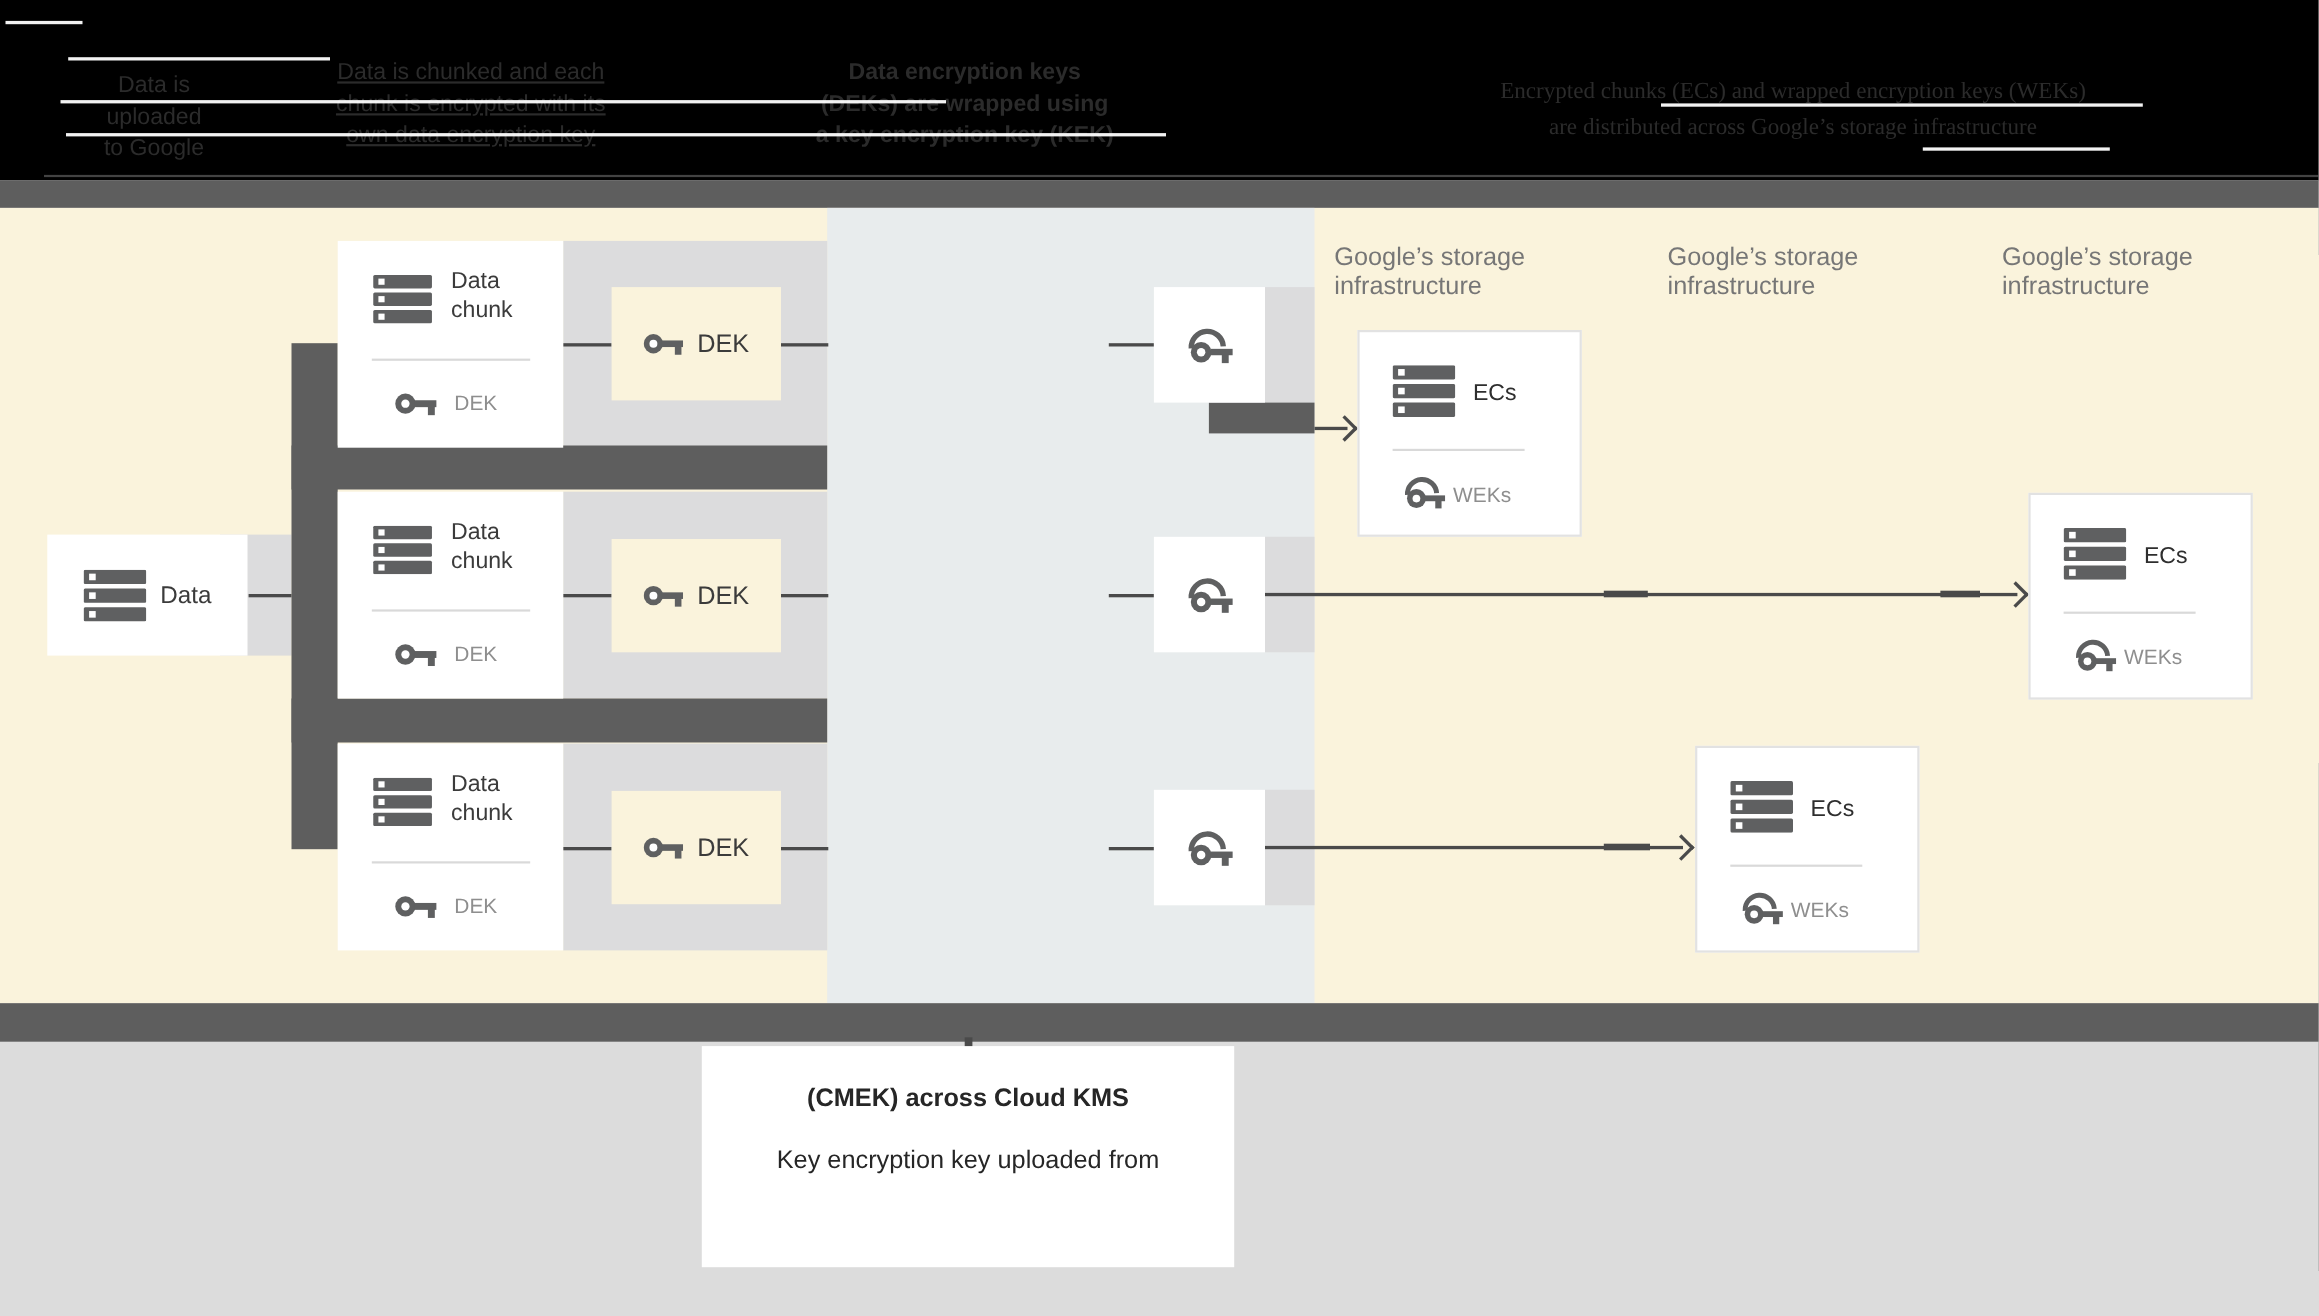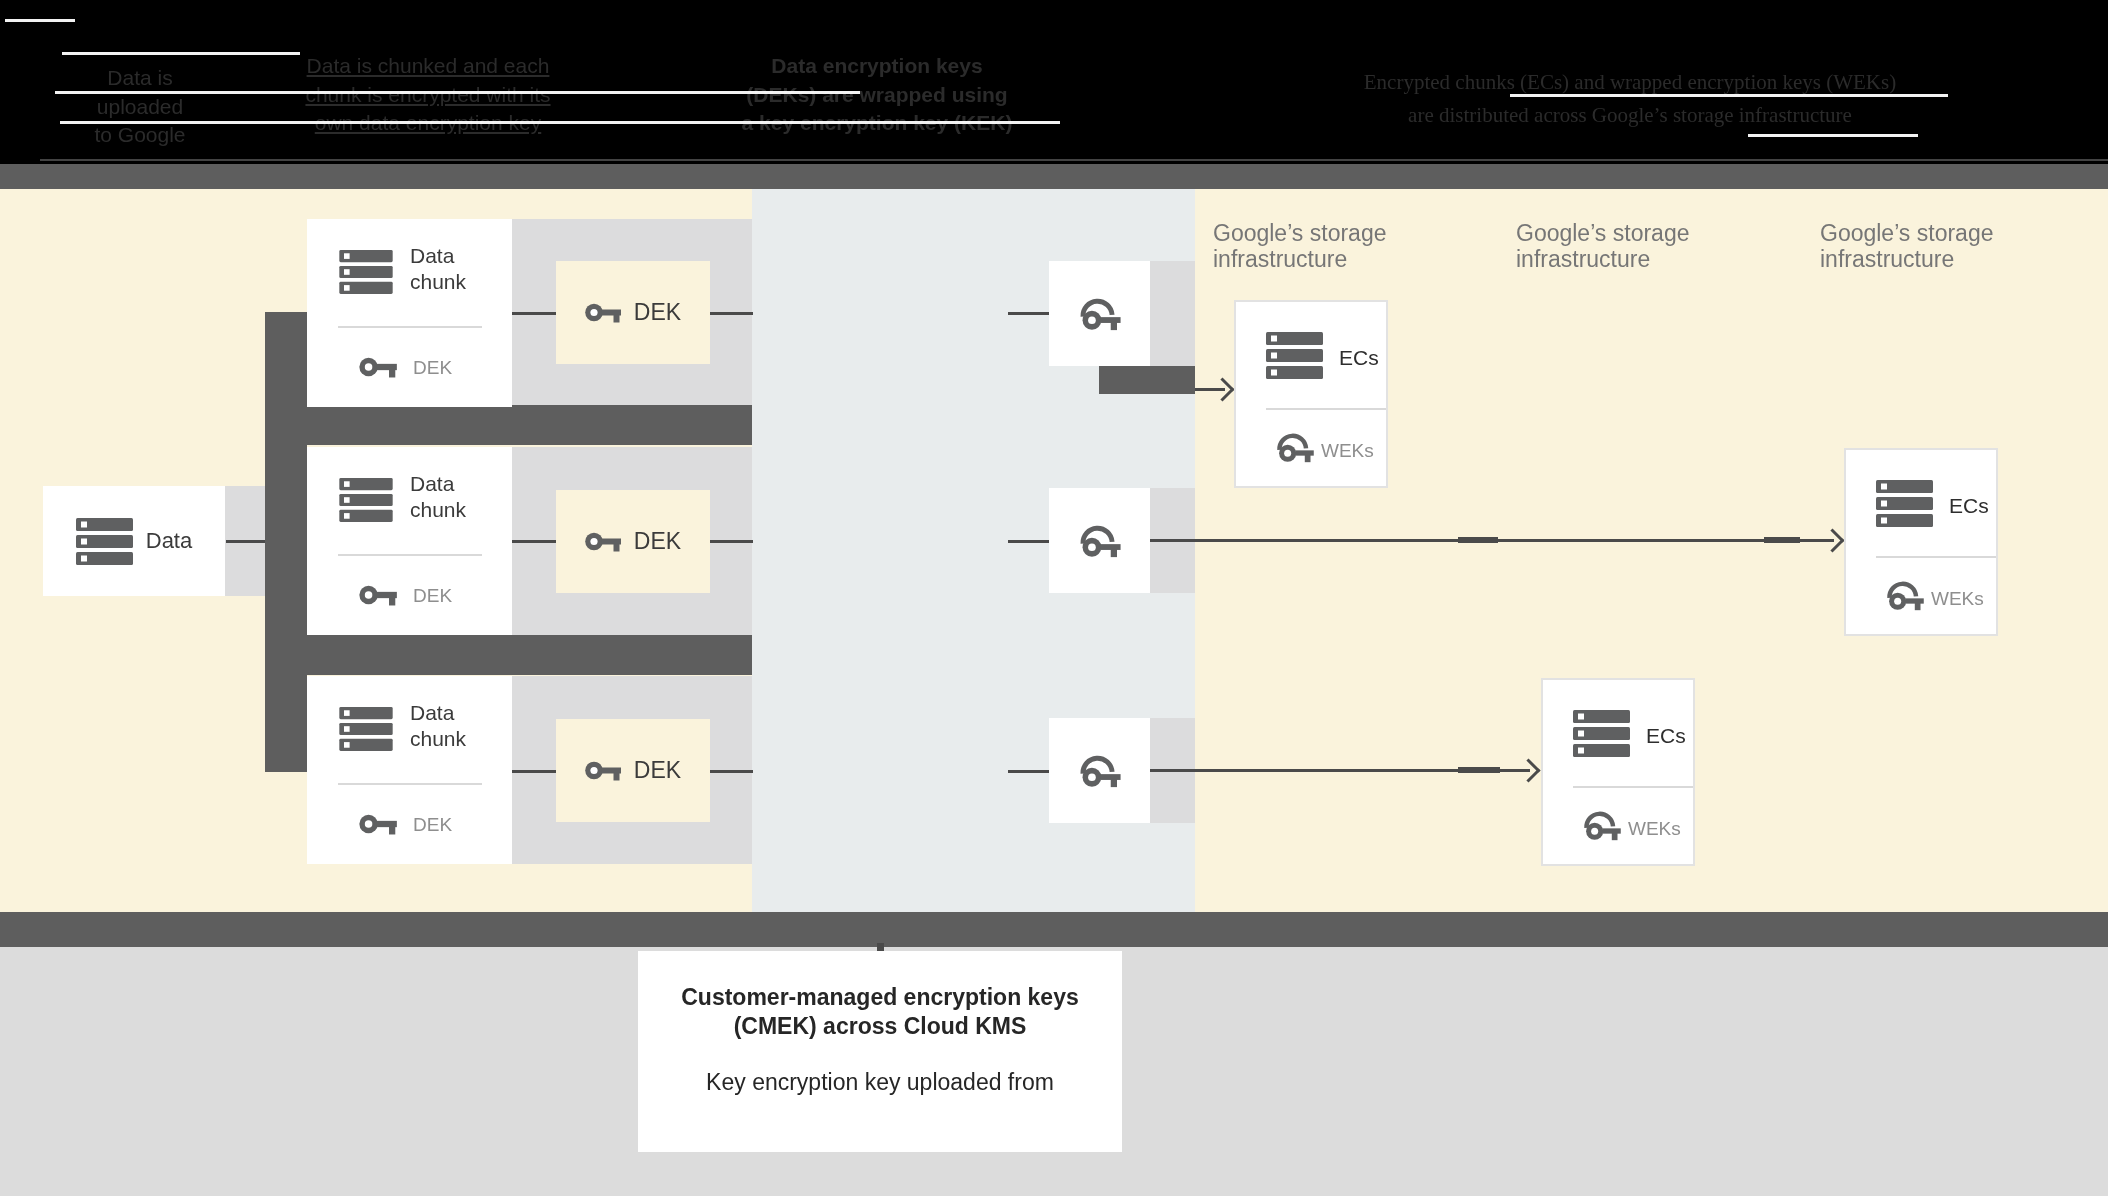--- a/index.html
+++ b/index.html
@@ -32,21 +32,21 @@
   .graylabel{font-size:19px;color:var(--text_gray);}
   .dekbox{left:556px;width:154px;height:103px;background:var(--cream);
     display:flex;align-items:center;justify-content:center;gap:13px;}
   .dekbox .lbl,.kekbox .lbl{font-size:23px;color:var(--text_dark);}
   .kekbox{left:793px;top:494px;width:175px;height:104px;background:var(--kek_fill);
     border:1.5px solid var(--kek_border);box-sizing:border-box;
     display:flex;align-items:center;justify-content:center;gap:13px;}
   .wrapbox{left:1049px;width:101px;height:105px;background:var(--white);
     display:flex;align-items:center;justify-content:center;}
   .wrapgray{left:1150px;width:45px;height:105px;background:var(--strip);}
-  .ecbox{width:154px;height:188px;background:var(--white);
+  .ecbox{width:204px;height:188px;background:var(--white);
     border:2px solid var(--ec_border);box-sizing:border-box;}
   .ectitle{font-size:21px;color:#2e2e2e;}
   .storage{font-size:23px;line-height:26px;color:var(--storage_label);}
   .databox{left:43px;top:486px;width:182px;height:110px;background:var(--white);
     display:flex;align-items:center;justify-content:center;gap:13px;}
   .databox .lbl{font-size:22px;color:var(--text_dark);}
   
   .caption{left:638px;top:951px;width:484px;height:201px;background:var(--white);
     text-align:center;color:var(--caption_text);}
   .caption .ln{font-size:23px;line-height:28.5px;}
@@ -360,19 +360,18 @@
           <rect x="35" y="28" width="7" height="9"></rect>
       </svg>
     </span>
     <div class="abs graylabel" style="left:85px;top:138px;">WEKs</div>
   </div>
 
   <div class="abs band" style="top:912px;height:35px;"></div>
   <div class="abs" style="left:877px;top:943px;width:7px;height:10px;background:var(--line);"></div>
   <div class="abs caption">
     <div class="pad"></div>
-    <div class="ln b">Customer-managed encryption keys</div>
     <div class="ln b">(CMEK) across Cloud KMS</div>
     <div class="gap"></div>
     <div class="ln">Key encryption key uploaded from</div>
   </div>
 
 </div>
 
 </body></html>

